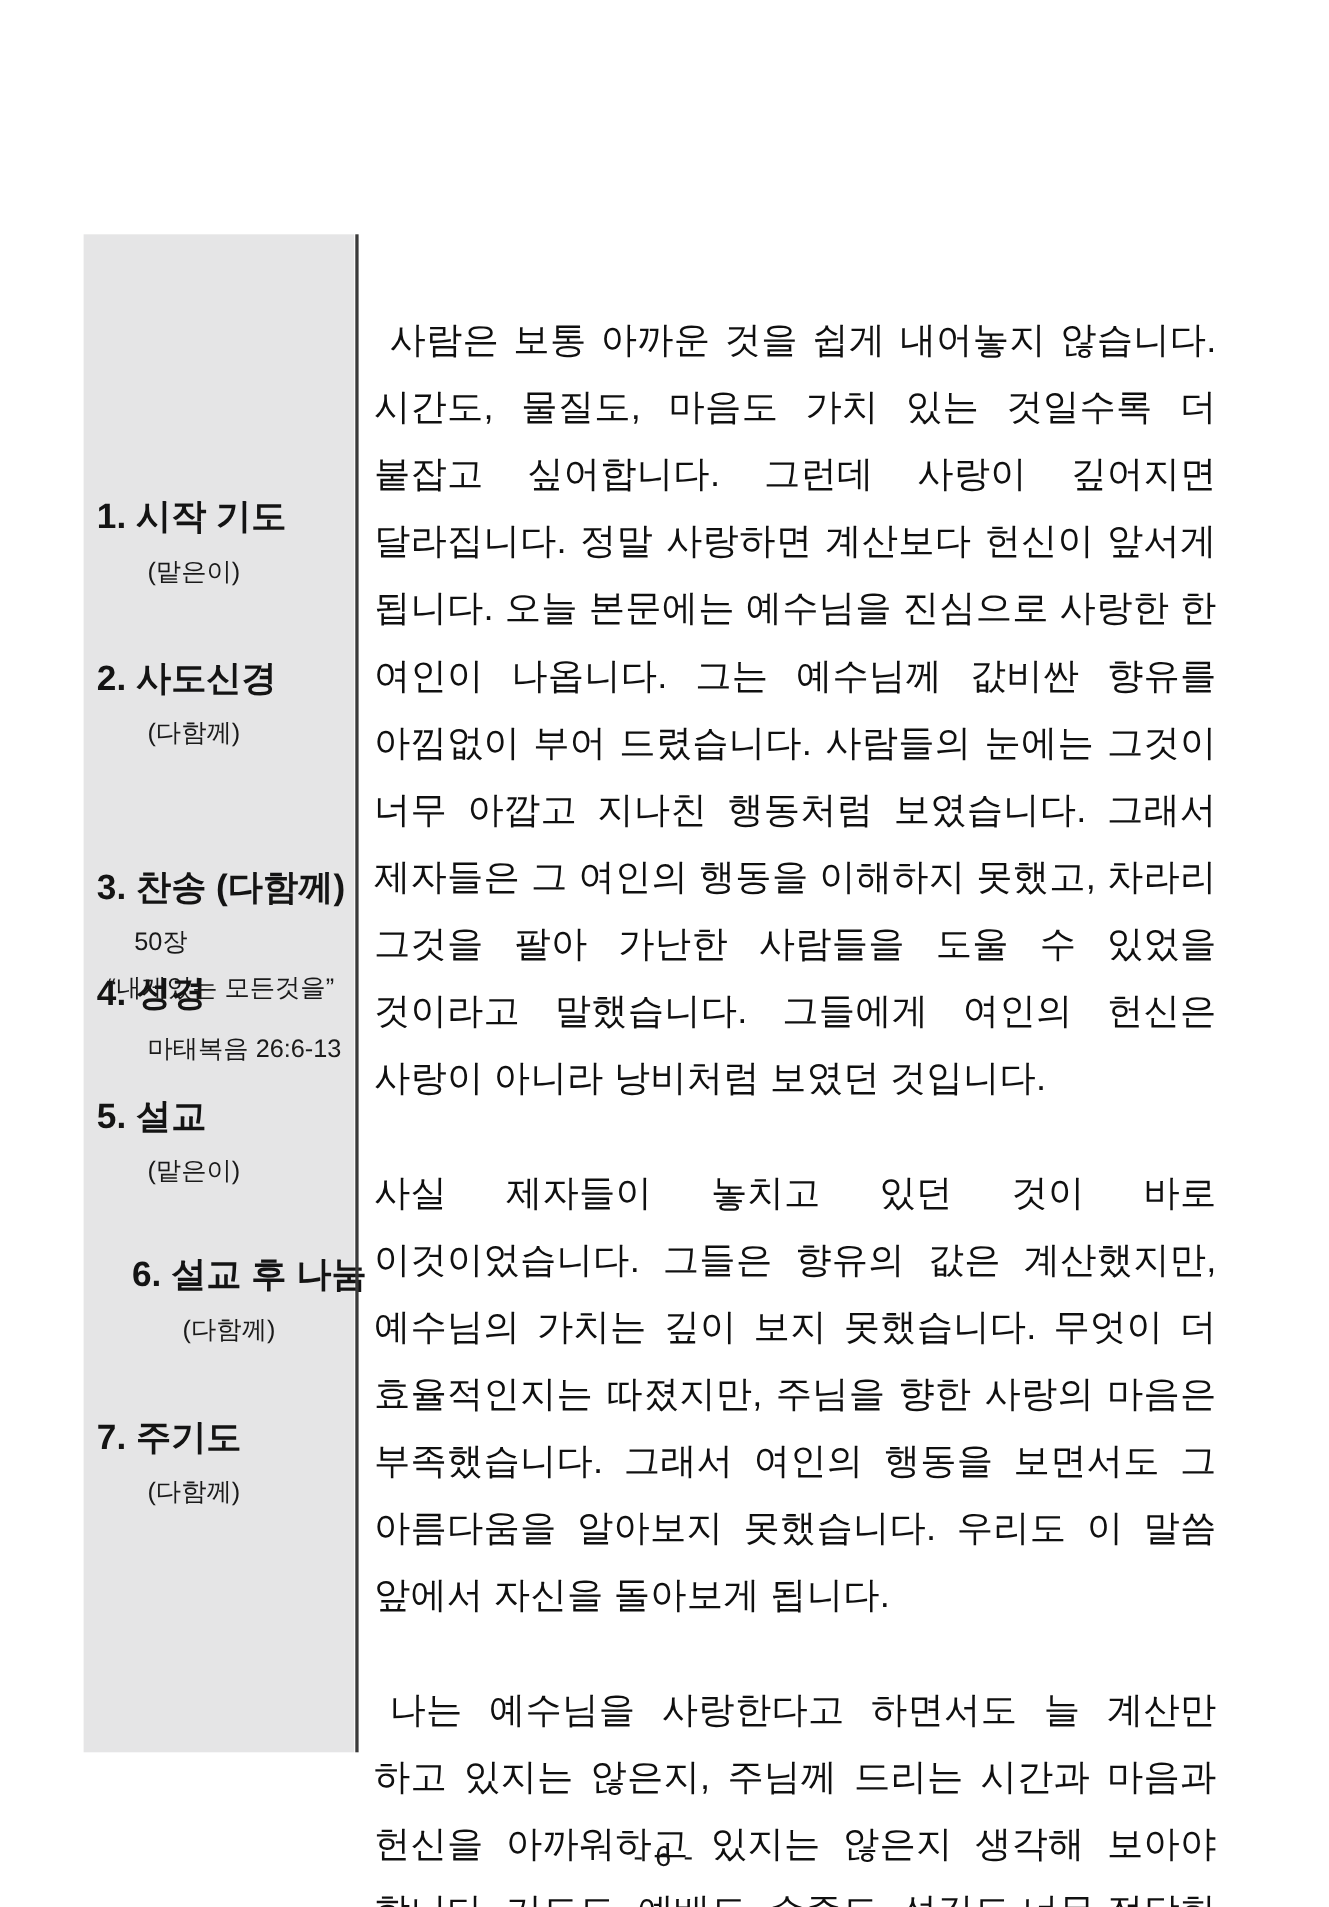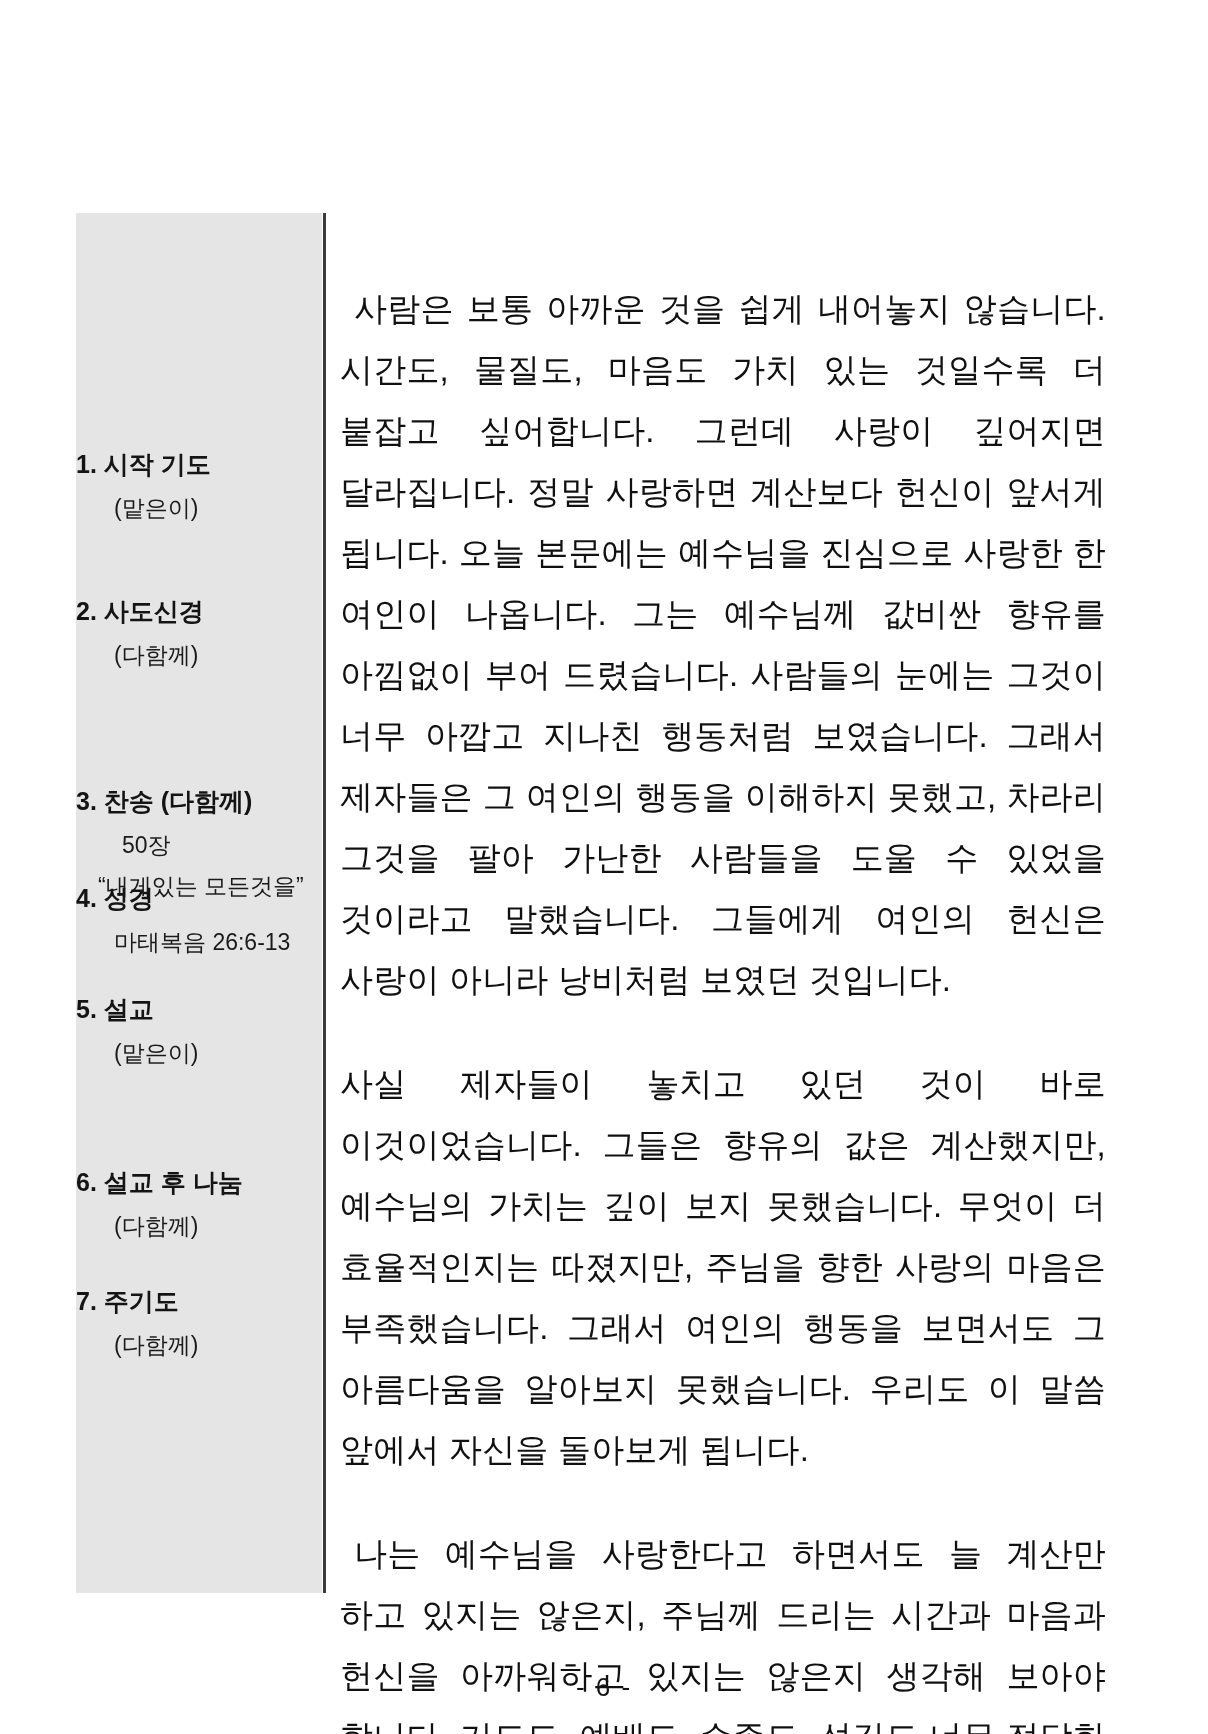--- a/index.html
+++ b/index.html
@@ -31,30 +31,30 @@
   
   .sidebar{
     position:absolute;left:76px;top:213px;width:246px;height:1380px;
     background:#e5e5e6;
   }
   .divider-line{
     position:absolute;left:323px;top:213px;width:3px;height:1380px;
     background:#3a3a3a;
   }
   .worship-item{position:absolute;left:0;width:246px;}
-  .worship-item .w-label{font-size:25px;font-weight:bold;color:#141414;padding-left:0;white-space:nowrap;}
-  .worship-item .w-sub{font-size:23px;color:#1a1a1a;padding-left:38px;margin-top:12px;white-space:nowrap;}
+  .worship-item .w-label{font-size:32px;font-weight:bold;color:#141414;padding-left:12px;white-space:nowrap;}
+  .worship-item .w-sub{font-size:23px;color:#1a1a1a;padding-left:58px;margin-top:12px;white-space:nowrap;}
   .worship-item .w-sub.song-no{padding-left:46px;}
   .worship-item .w-sub.song-quote{padding-left:22px;margin-top:10px;}
   .worship-item:nth-child(1){top:235px;}
   .worship-item:nth-child(2){top:382px;}
   .worship-item:nth-child(3){top:528px;margin-top:44px;}
   .worship-item:nth-child(4){top:669px;}
   .worship-item:nth-child(5){top:780px;}
-  .worship-item:nth-child(6){top:953px;}
+  .worship-item:nth-child(6){top:924px;margin-left:32px;}
   .worship-item:nth-child(7){top:1072px;}
   
   .body-text{
     position:absolute;left:340px;top:278px;width:766px;
     font-size:33px;line-height:61px;color:#101010;
     text-align:justify;letter-spacing:0.2px;
   }
   .body-text p{margin:0 0 43px 0;word-break:keep-all;}
   .body-text p.indent{text-indent:14px;}
   

